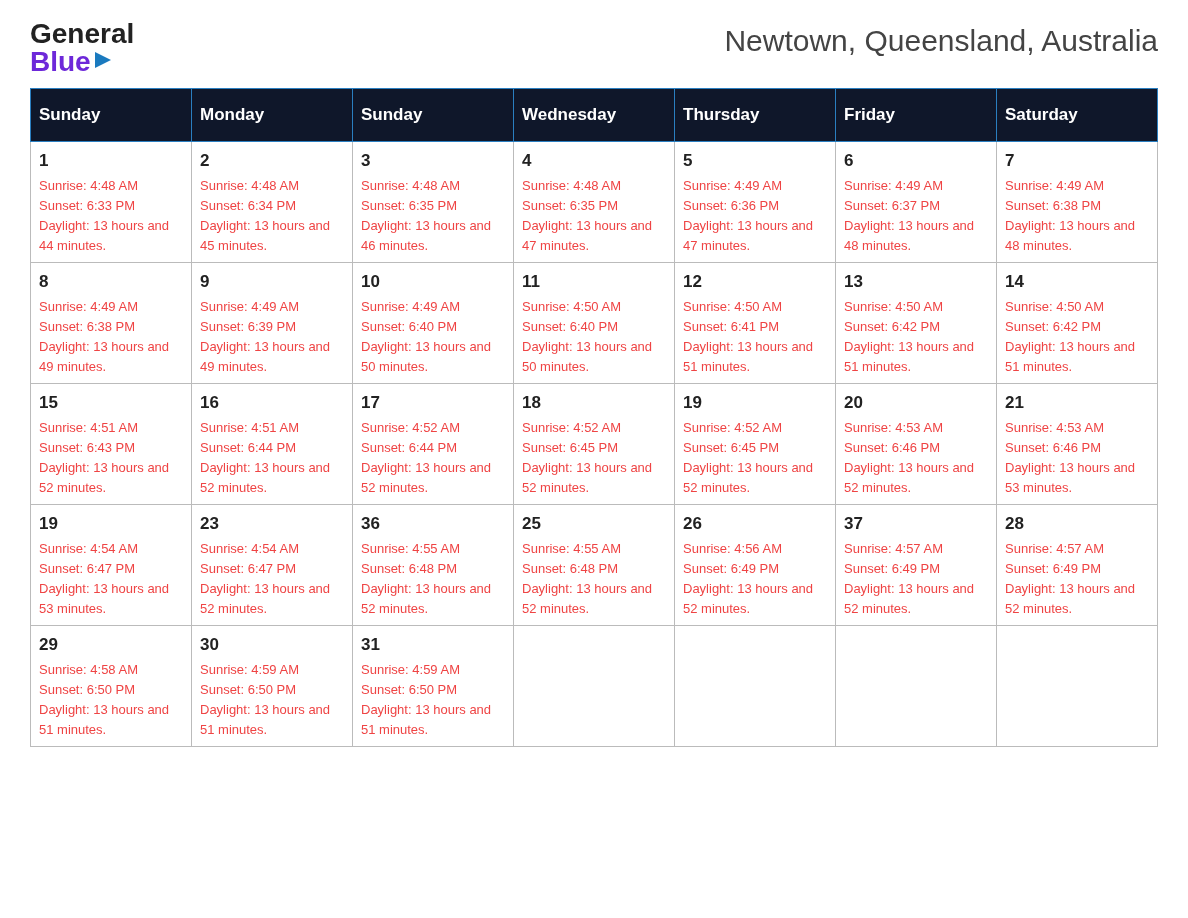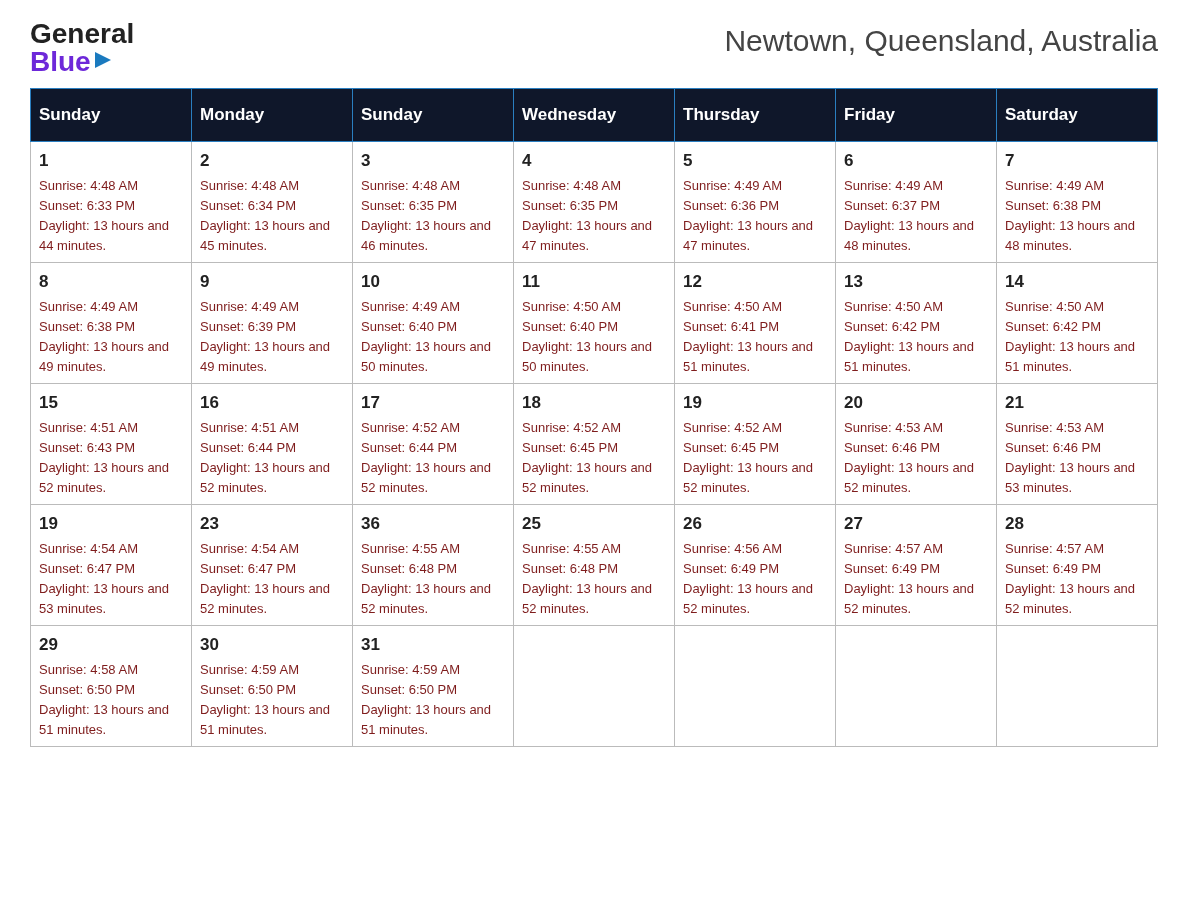--- a/index.html
+++ b/index.html
@@ -73,21 +73,21 @@
     }
     .day-number {
       font-size: 17px;
       font-weight: bold;
       color: #222;
       display: block;
       margin-bottom: 2px;
     }
     .day-info {
       font-size: 13px;
-      color: #7f1d1d;
+      color: #ef4444;
       line-height: 1.55;
       text-align: center;
     }
     .empty-cell {
       background: #fff;
     }
     .logo-icon-wrap {
       display: flex;
       flex-direction: row;
       align-items: center;
@@ -160,21 +160,21 @@
         <td><span class="day-number">19</span><span class="day-info">Sunrise: 4:52 AM<br>Sunset: 6:45 PM<br>Daylight: 13 hours and 52 minutes.</span></td>
         <td><span class="day-number">20</span><span class="day-info">Sunrise: 4:53 AM<br>Sunset: 6:46 PM<br>Daylight: 13 hours and 52 minutes.</span></td>
         <td><span class="day-number">21</span><span class="day-info">Sunrise: 4:53 AM<br>Sunset: 6:46 PM<br>Daylight: 13 hours and 53 minutes.</span></td>
       </tr>
       <tr>
         <td><span class="day-number">19</span><span class="day-info">Sunrise: 4:54 AM<br>Sunset: 6:47 PM<br>Daylight: 13 hours and 53 minutes.</span></td>
         <td><span class="day-number">23</span><span class="day-info">Sunrise: 4:54 AM<br>Sunset: 6:47 PM<br>Daylight: 13 hours and 52 minutes.</span></td>
         <td><span class="day-number">36</span><span class="day-info">Sunrise: 4:55 AM<br>Sunset: 6:48 PM<br>Daylight: 13 hours and 52 minutes.</span></td>
         <td><span class="day-number">25</span><span class="day-info">Sunrise: 4:55 AM<br>Sunset: 6:48 PM<br>Daylight: 13 hours and 52 minutes.</span></td>
         <td><span class="day-number">26</span><span class="day-info">Sunrise: 4:56 AM<br>Sunset: 6:49 PM<br>Daylight: 13 hours and 52 minutes.</span></td>
-        <td><span class="day-number">27</span><span class="day-info">Sunrise: 4:57 AM<br>Sunset: 6:49 PM<br>Daylight: 13 hours and 52 minutes.</span></td>
+        <td><span class="day-number">37</span><span class="day-info">Sunrise: 4:57 AM<br>Sunset: 6:49 PM<br>Daylight: 13 hours and 52 minutes.</span></td>
         <td><span class="day-number">28</span><span class="day-info">Sunrise: 4:57 AM<br>Sunset: 6:49 PM<br>Daylight: 13 hours and 52 minutes.</span></td>
       </tr>
       <tr>
         <td><span class="day-number">29</span><span class="day-info">Sunrise: 4:58 AM<br>Sunset: 6:50 PM<br>Daylight: 13 hours and 51 minutes.</span></td>
         <td><span class="day-number">30</span><span class="day-info">Sunrise: 4:59 AM<br>Sunset: 6:50 PM<br>Daylight: 13 hours and 51 minutes.</span></td>
         <td><span class="day-number">31</span><span class="day-info">Sunrise: 4:59 AM<br>Sunset: 6:50 PM<br>Daylight: 13 hours and 51 minutes.</span></td>
         <td class="empty-cell"></td>
         <td class="empty-cell"></td>
         <td class="empty-cell"></td>
         <td class="empty-cell"></td>

